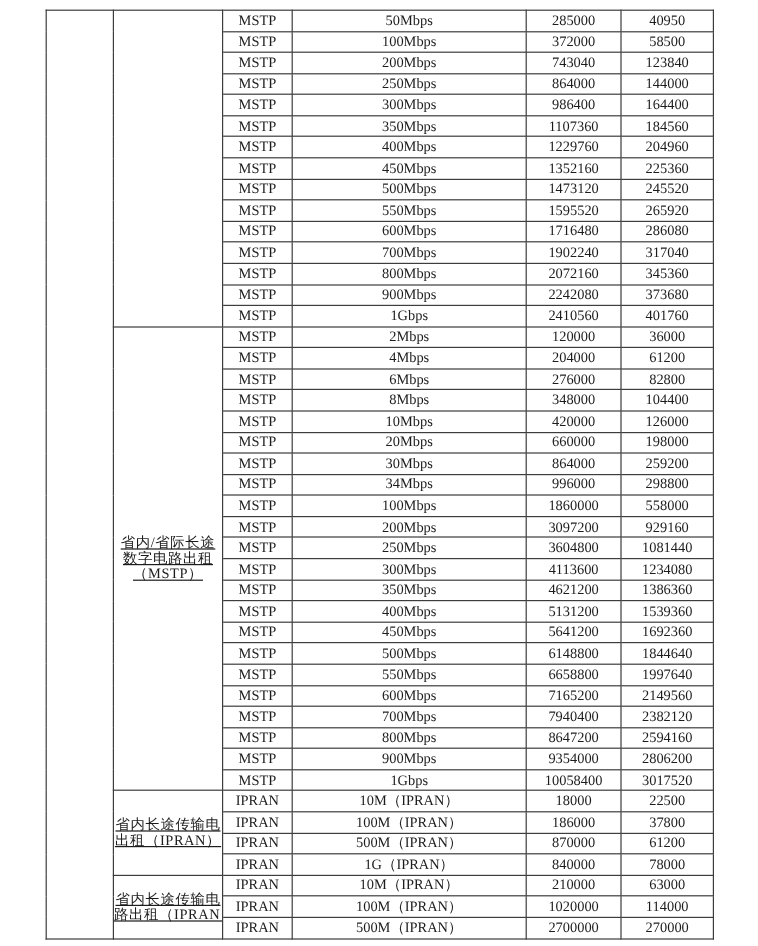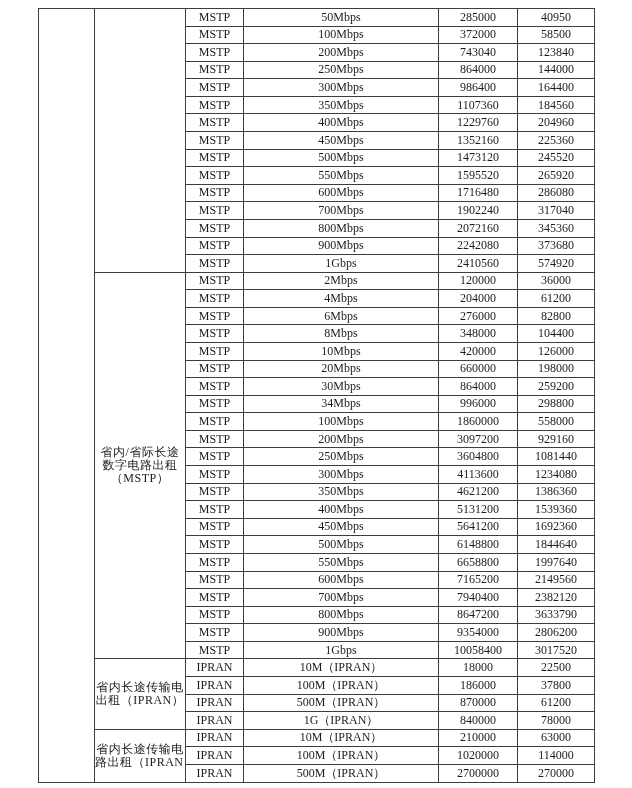--- a/index.html
+++ b/index.html
@@ -37,20 +37,21 @@
     line-height: 1.1;
     overflow: hidden;
     white-space: nowrap;
   }
   td.left-span-cell { background: #ffffff; }
   td.label-cell {
     font-size: 13px;
     line-height: 18px;
     white-space: nowrap;
     letter-spacing: 0.5px;
+    text-decoration: underline;
   }
   td.type-cell  { font-size: 11.5px; }
   td.speed-cell { font-size: 12px; }
   td.num-cell   { font-size: 12px; }
 </style>
 </head>
 <body>
 
 <div class="page">
   <table class="price-table">
@@ -146,21 +147,21 @@
         <tr>
           <td class="type-cell">MSTP</td>
           <td class="speed-cell">900Mbps</td>
           <td class="num-cell">2242080</td>
           <td class="num-cell">373680</td>
         </tr>
         <tr>
           <td class="type-cell">MSTP</td>
           <td class="speed-cell">1Gbps</td>
           <td class="num-cell">2410560</td>
-          <td class="num-cell">574920</td>
+          <td class="num-cell">401760</td>
         </tr>
         <tr>
           <td rowspan="22" class="label-cell">
             <div>省内/省际长途</div>
             <div>数字电路出租</div>
             <div>（MSTP）</div>
           </td>
           <td class="type-cell">MSTP</td>
           <td class="speed-cell">2Mbps</td>
           <td class="num-cell">120000</td>
@@ -271,21 +272,21 @@
         <tr>
           <td class="type-cell">MSTP</td>
           <td class="speed-cell">700Mbps</td>
           <td class="num-cell">7940400</td>
           <td class="num-cell">2382120</td>
         </tr>
         <tr>
           <td class="type-cell">MSTP</td>
           <td class="speed-cell">800Mbps</td>
           <td class="num-cell">8647200</td>
-          <td class="num-cell">3633790</td>
+          <td class="num-cell">2594160</td>
         </tr>
         <tr>
           <td class="type-cell">MSTP</td>
           <td class="speed-cell">900Mbps</td>
           <td class="num-cell">9354000</td>
           <td class="num-cell">2806200</td>
         </tr>
         <tr>
           <td class="type-cell">MSTP</td>
           <td class="speed-cell">1Gbps</td>

